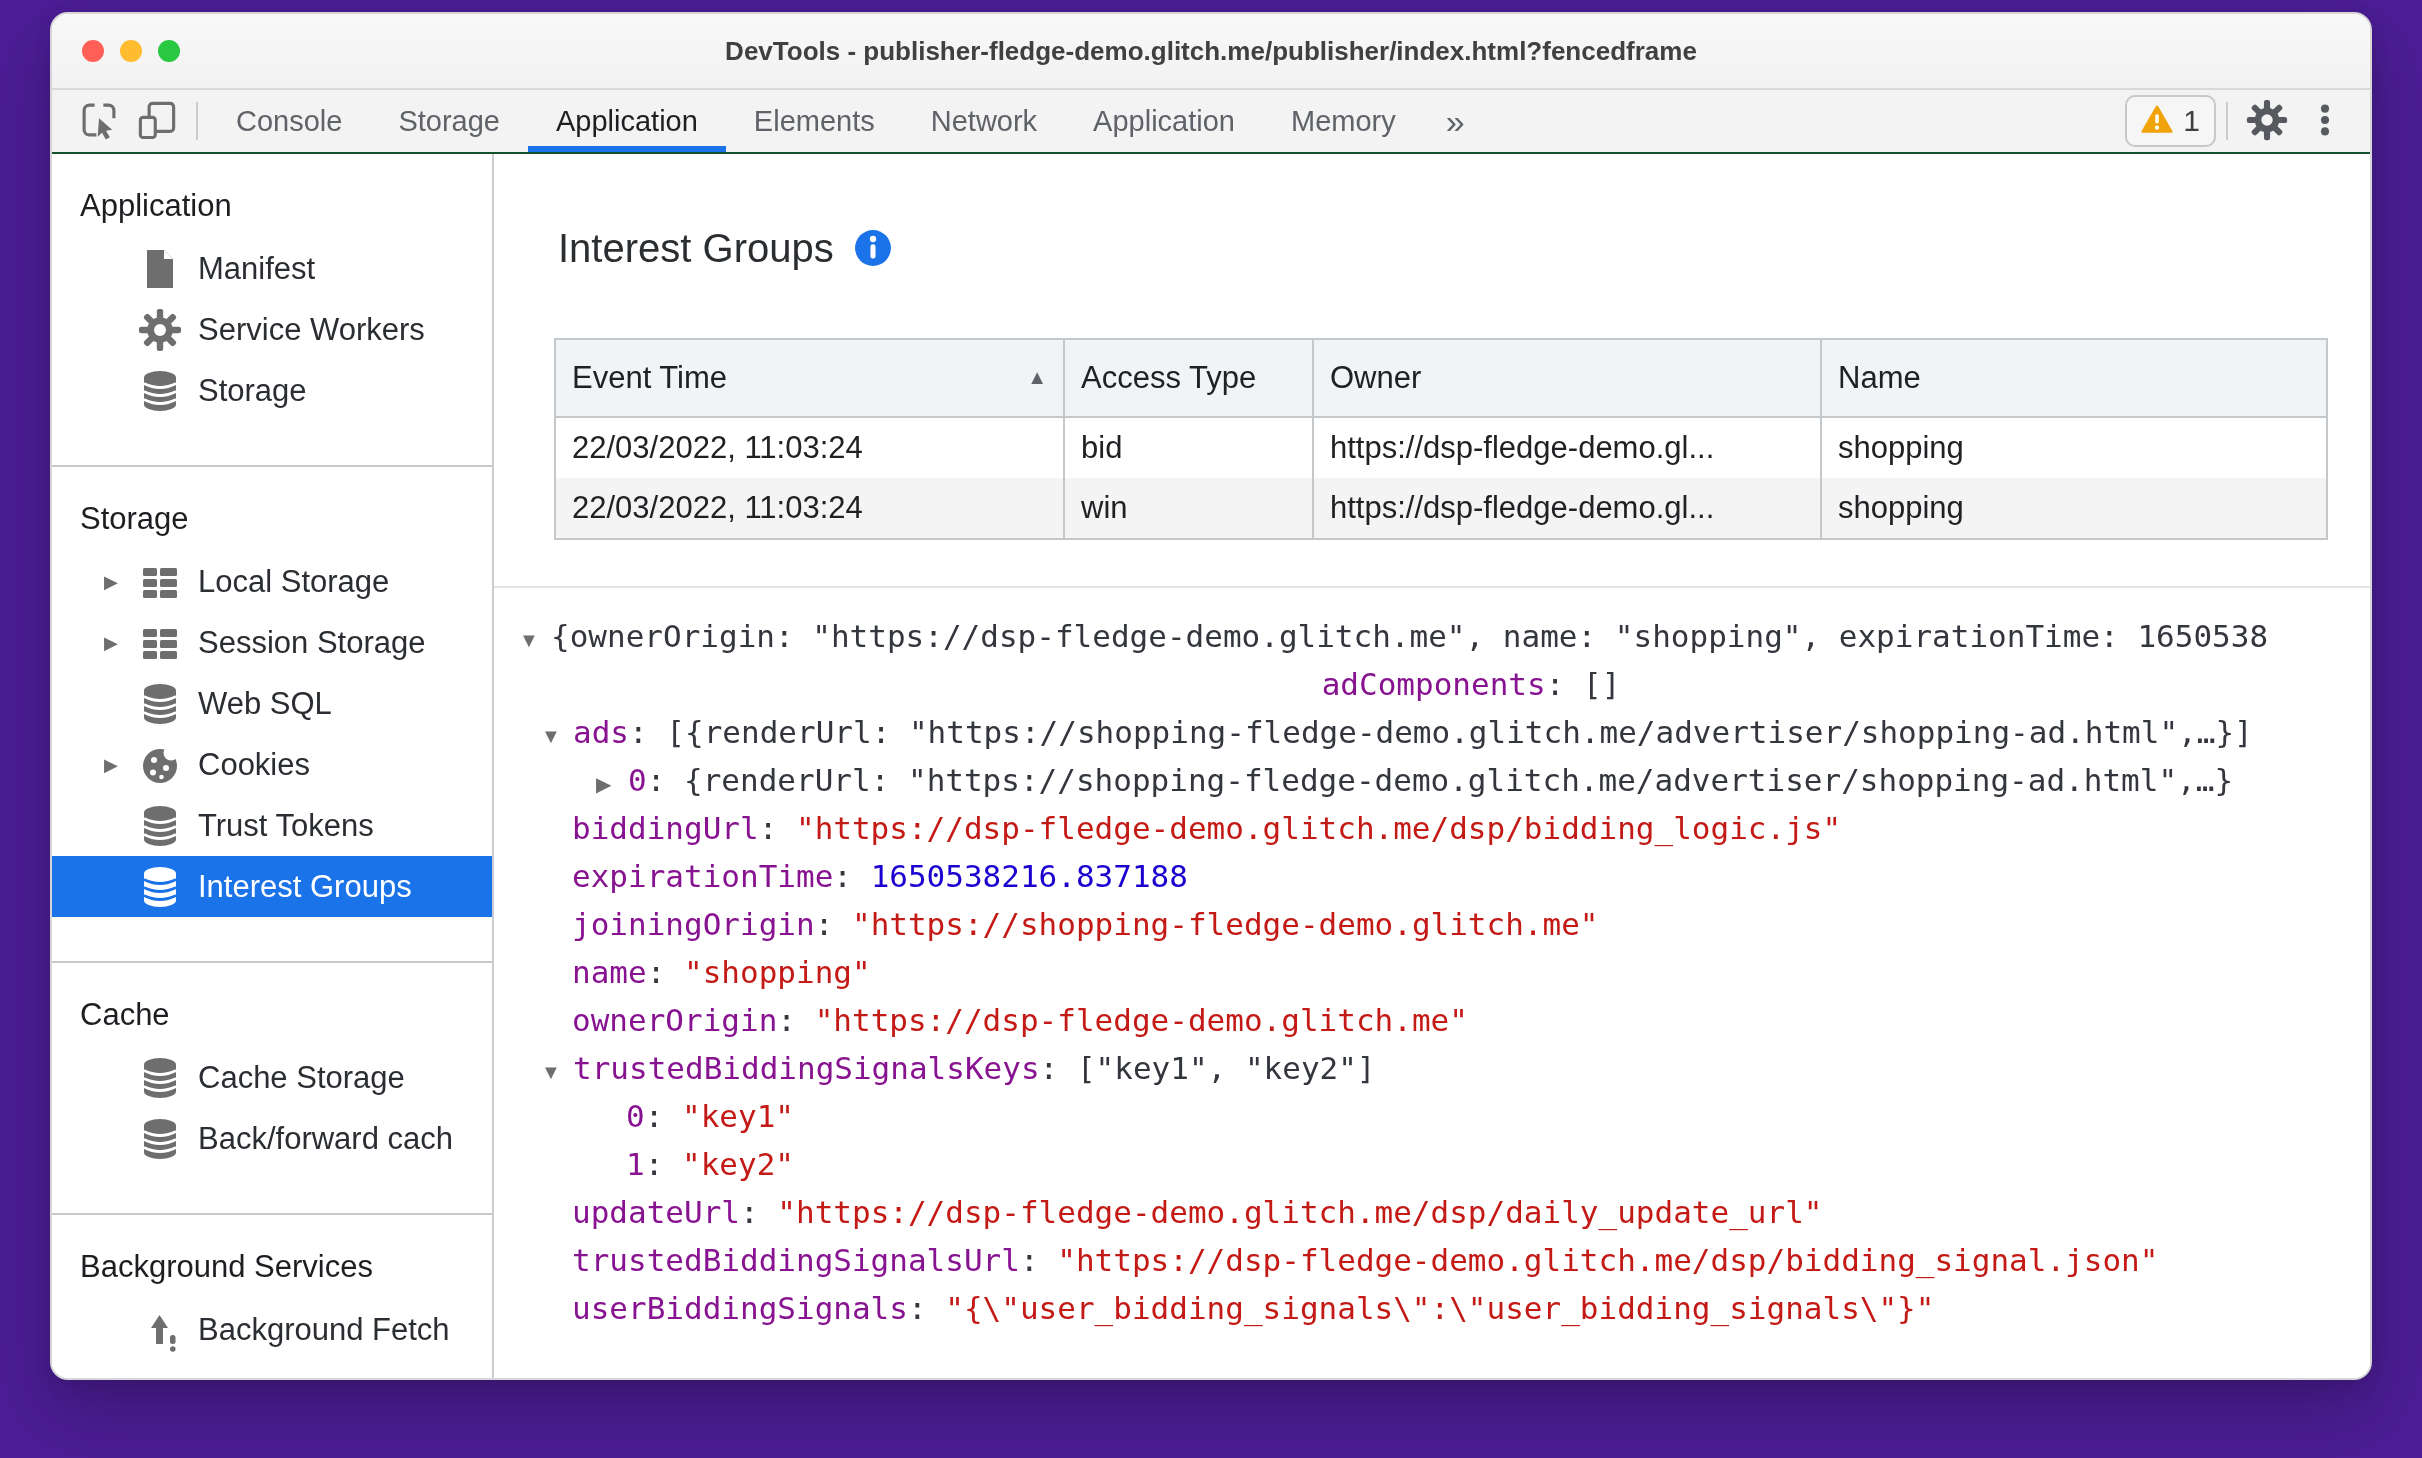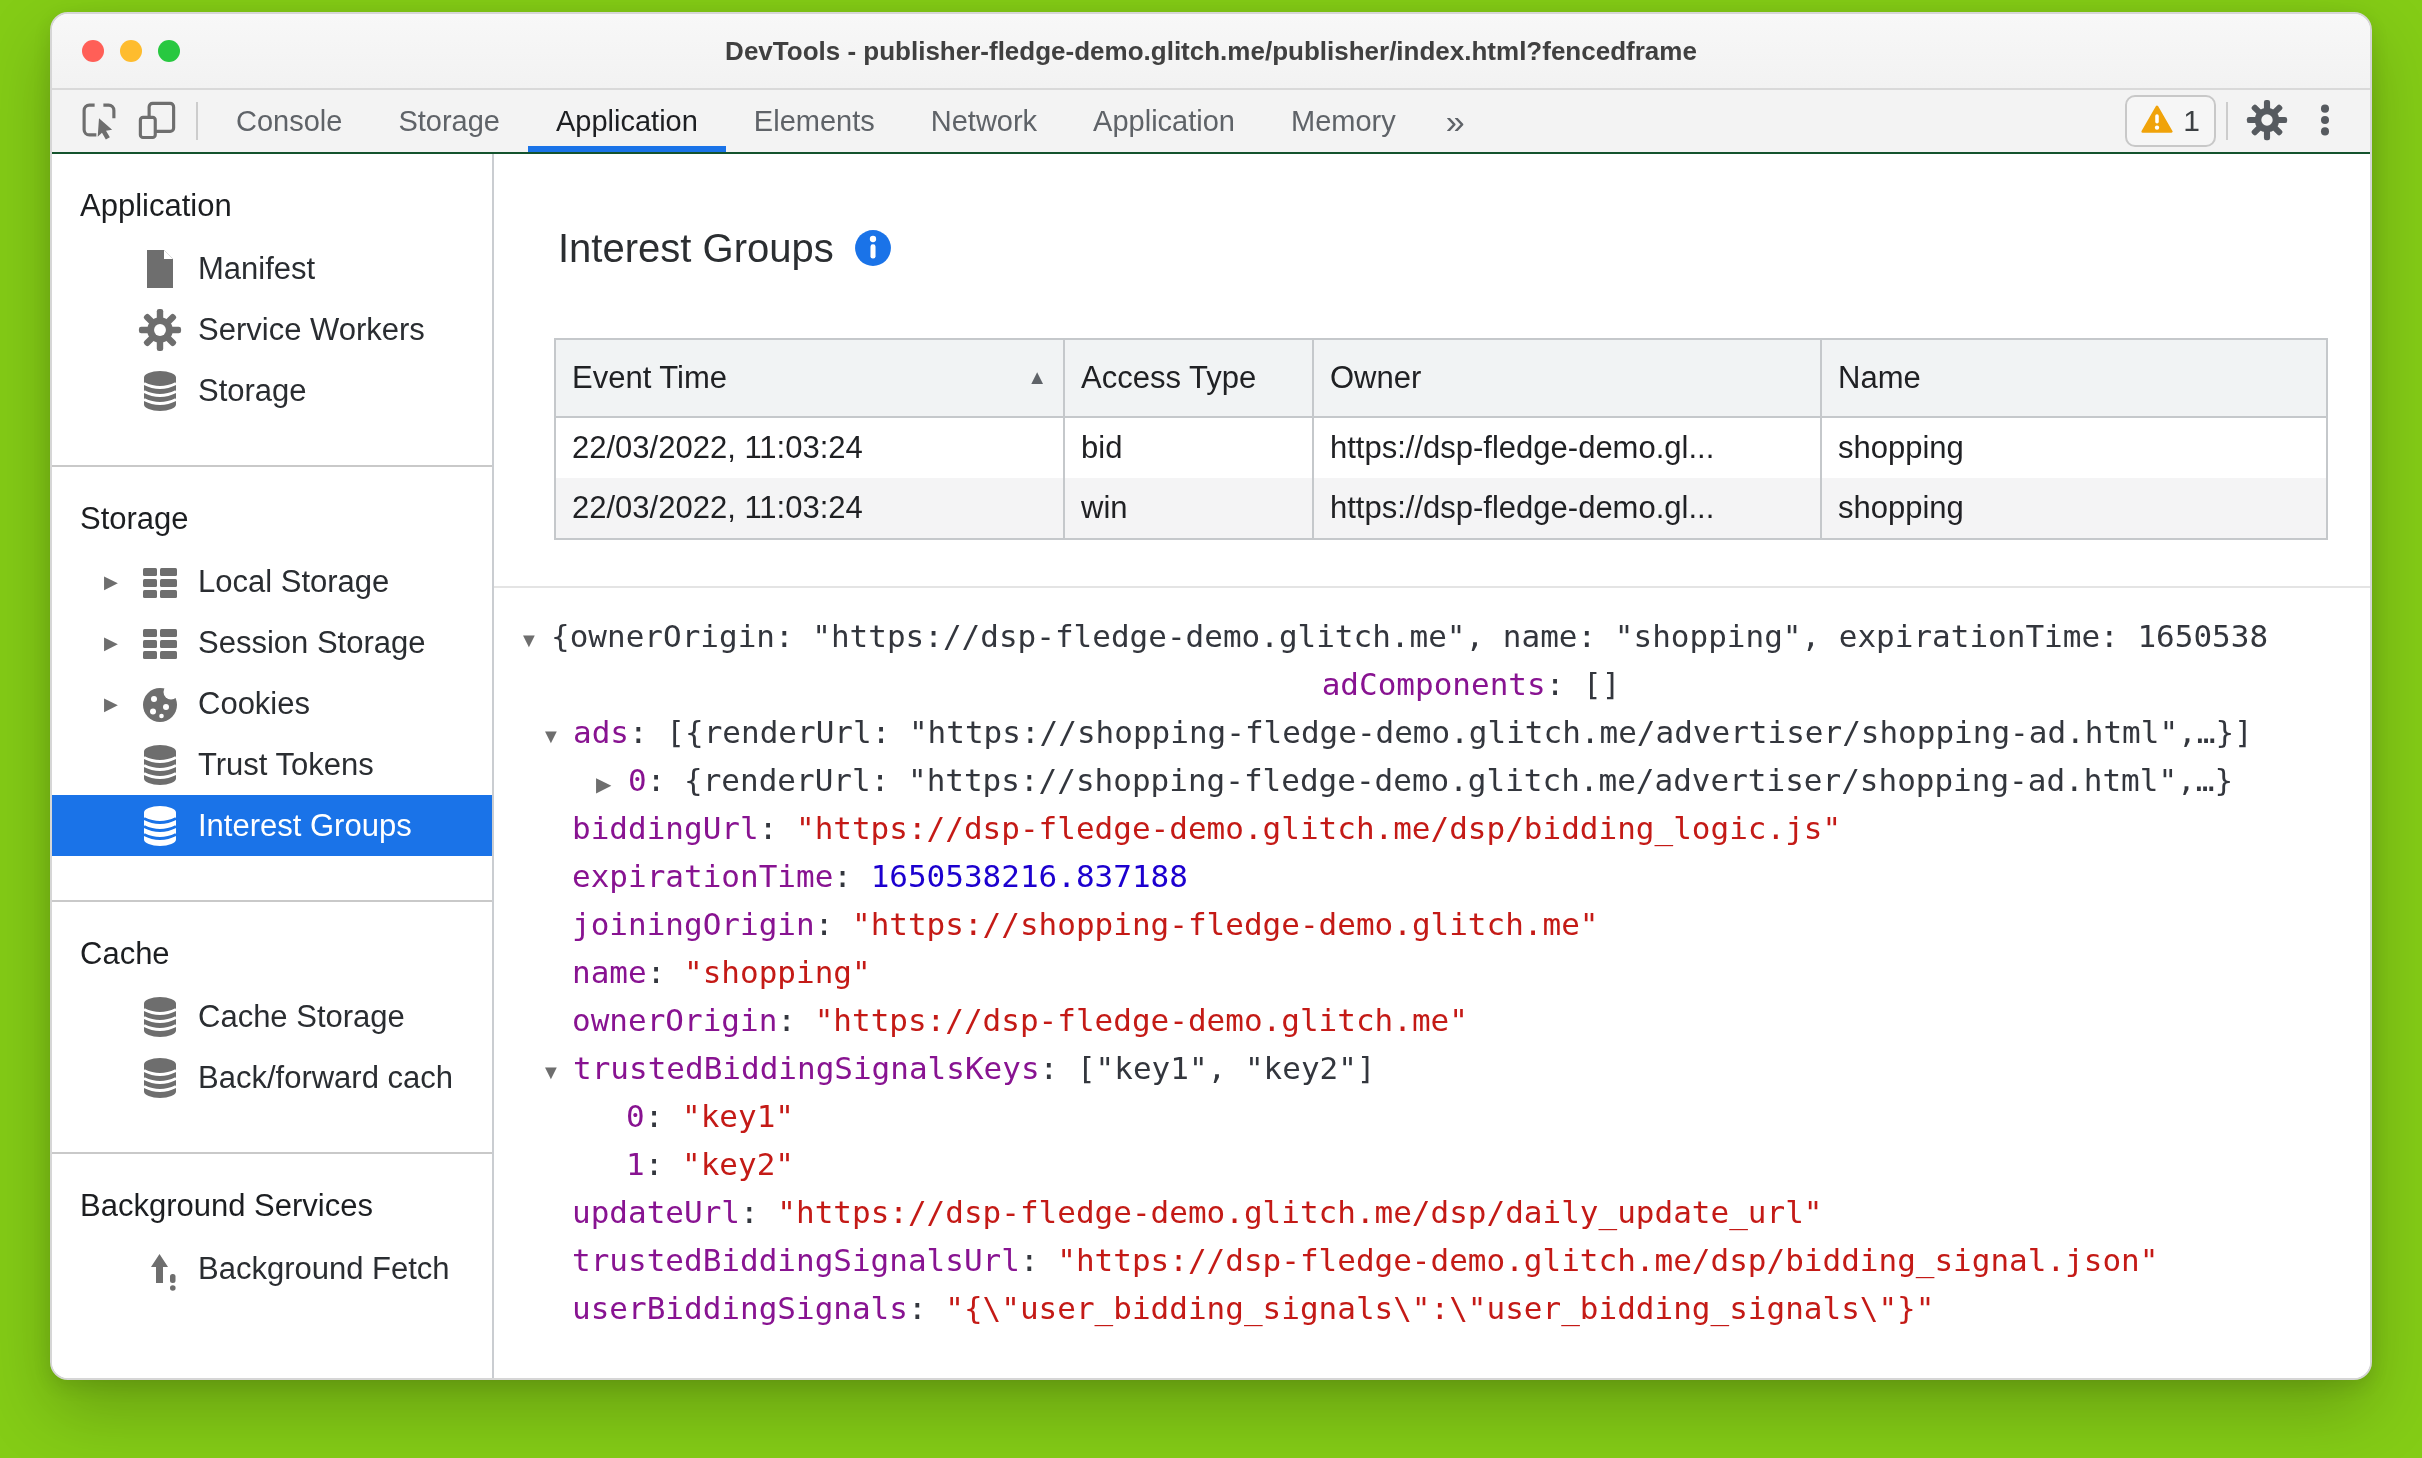--- a/index.html
+++ b/index.html
@@ -1,16 +1,16 @@
 <!DOCTYPE html>
 <html><head>
 <meta charset="utf-8">
 <style>
   html,body{margin:0;padding:0;background:#fff;}
-  .stage{position:relative;width:2422px;height:1458px;background:#84cc16;overflow:hidden;
+  .stage{position:relative;width:2422px;height:1458px;background:#4c1d95;overflow:hidden;
          font-family:"Liberation Sans",sans-serif;}
   .window{position:absolute;left:50px;top:12px;width:2322px;height:1368px;background:#fff;
           border:2px solid #d6d6d6;border-radius:18px;overflow:hidden;box-sizing:border-box;
           box-shadow:0 30px 70px rgba(0,0,0,.22),0 6px 18px rgba(0,0,0,.10);}
   
   .titlebar{position:relative;height:74px;background:linear-gradient(#f8f8f8,#f2f2f2);
             border-bottom:2px solid #d9d9d9;display:flex;align-items:center;}
   .lights{position:absolute;left:30px;top:0;height:100%;display:flex;align-items:center;gap:16px;}
   .light{width:22px;height:22px;border-radius:50%;}
   .light.red{background:#ff5f57;}.light.yellow{background:#febc2e;}.light.green{background:#28c840;}
@@ -211,20 +211,34 @@
                   <rect x="22" y="8" width="17" height="8" rx="1.5"></rect>
                   <rect x="5" y="19" width="14" height="8" rx="1.5"></rect>
                   <rect x="22" y="19" width="17" height="8" rx="1.5"></rect>
                   <rect x="5" y="30" width="14" height="8" rx="1.5"></rect>
                   <rect x="22" y="30" width="17" height="8" rx="1.5"></rect>
                 </svg>
               </span>
               <span>Session Storage</span>
             </div>
             <div class="side-item">
+              <span class="twisty"></span>
+              <span class="icon">
+                <svg viewBox="0 0 44 44">
+                  <ellipse cx="22" cy="8.5" rx="16" ry="6.5" fill="#6e6e6e"></ellipse>
+                  <rect x="6" y="8.5" width="32" height="27" fill="#6e6e6e"></rect>
+                  <ellipse cx="22" cy="35.5" rx="16" ry="6.5" fill="#6e6e6e"></ellipse>
+                  <path d="M6 14.5 q16 8 32 0" stroke="#ffffff" stroke-width="3" fill="none"></path>
+                  <path d="M6 22.5 q16 8 32 0" stroke="#ffffff" stroke-width="3" fill="none"></path>
+                  <path d="M6 30.5 q16 8 32 0" stroke="#ffffff" stroke-width="3" fill="none"></path>
+                </svg>
+              </span>
+              <span>Web SQL</span>
+            </div>
+            <div class="side-item">
               <span class="twisty">▶</span>
               <span class="icon">
                 <svg viewBox="0 0 44 44">
                   <circle cx="22" cy="23" r="17" fill="#6e6e6e"></circle>
                   <circle cx="33" cy="10" r="7.5" fill="#ffffff"></circle>
                   <circle cx="16" cy="17" r="3" fill="#ffffff"></circle>
                   <circle cx="28" cy="25" r="3" fill="#ffffff"></circle>
                   <circle cx="15" cy="29.5" r="3" fill="#ffffff"></circle>
                   <circle cx="23.5" cy="34" r="2.3" fill="#ffffff"></circle>
                 </svg>

